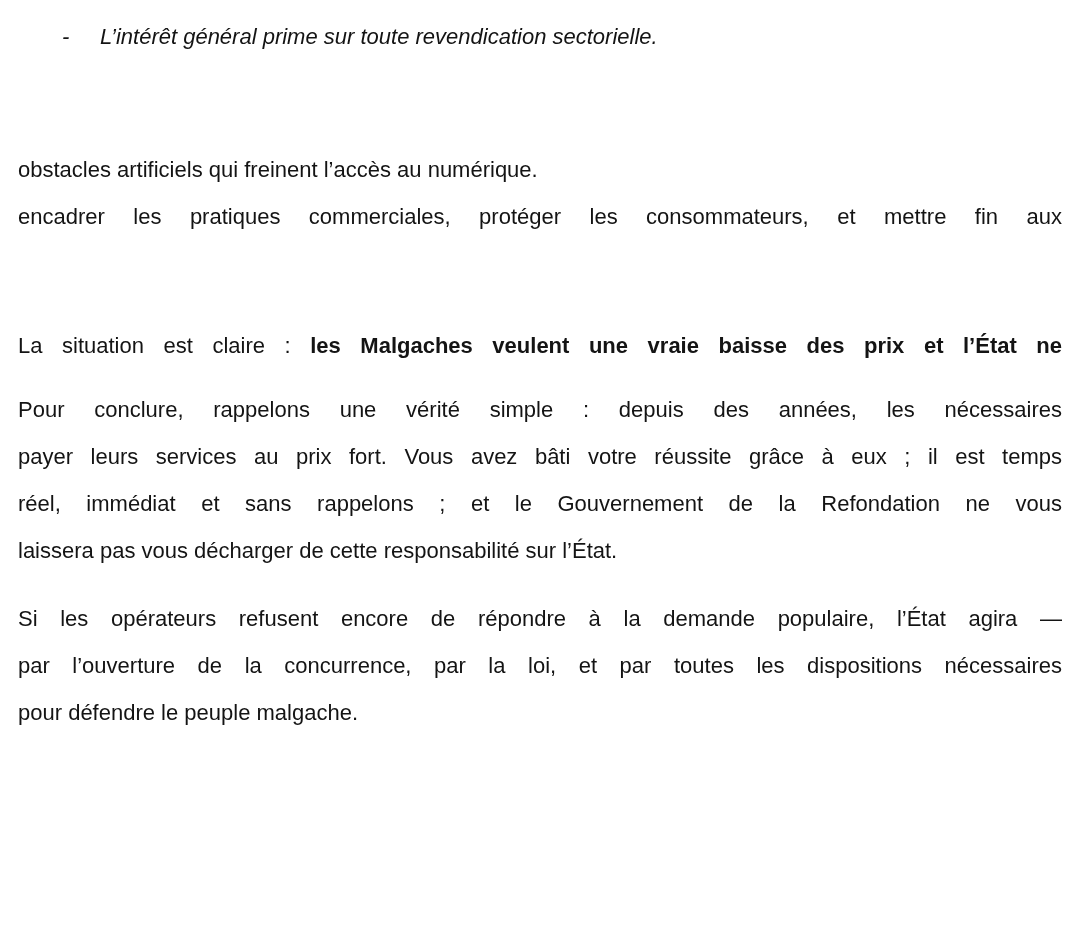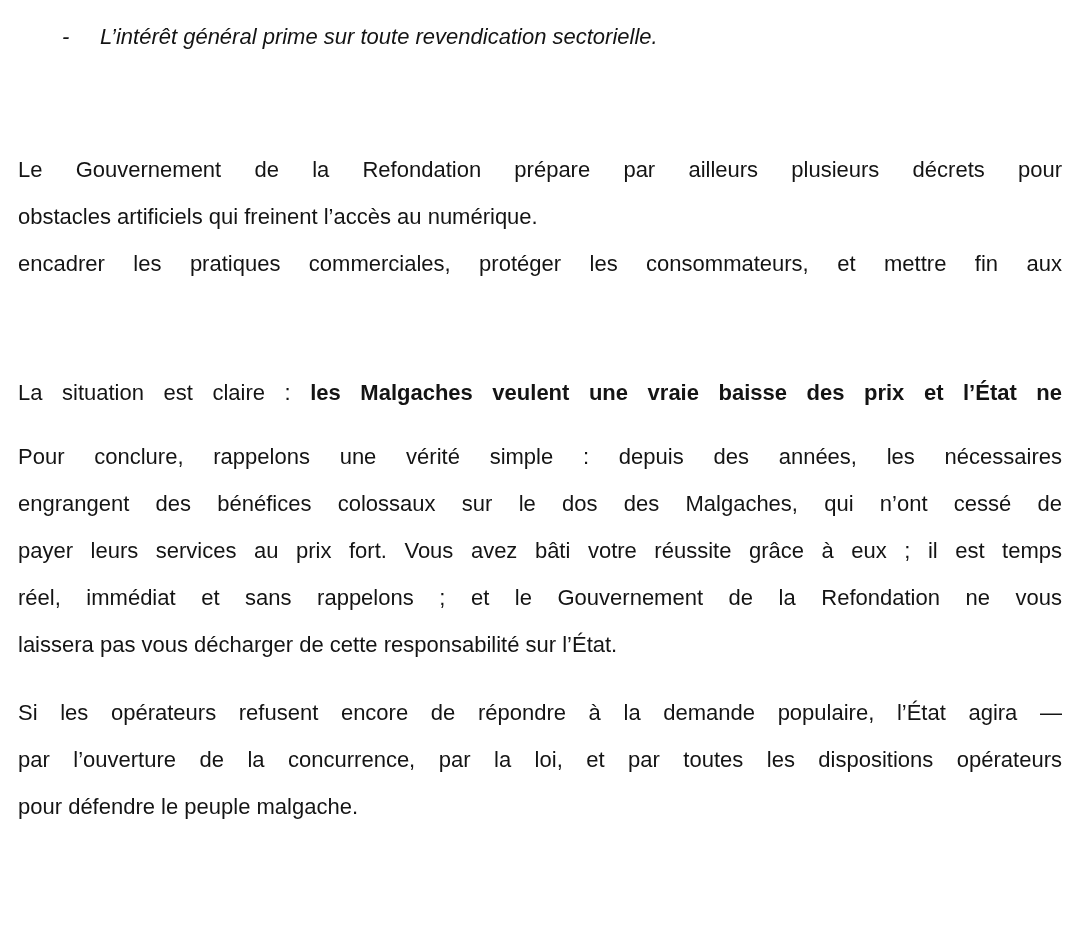--- a/index.html
+++ b/index.html
@@ -52,32 +52,30 @@
 </style>
 </head>
 <body>
 
 <div class="doc-body">
     <div class="para" data-para="intro-bullet">
       <span class="marker">-</span>
       <div class="line last"><span>L’intérêt général prime sur toute revendication sectorielle.</span></div>
     </div>
     <div class="para" data-para="decrets">
-      <div class="line"><span>Le Gouvernement de la Refondation prépare par ailleurs plusieurs décrets pour</span></div>
       <div class="line last"><span>obstacles artificiels qui freinent l’accès au numérique.</span></div>
       <div class="line"><span>encadrer les pratiques commerciales, protéger les consommateurs, et mettre fin aux</span></div>
     </div>
     <div class="para" data-para="situation">
       <div class="line"><span>La situation est claire : </span><span class="b">les Malgaches veulent une vraie baisse des prix et l’État ne</span></div>
     </div>
     <div class="para" data-para="conclusion">
       <div class="line"><span>Pour conclure, rappelons une vérité simple : depuis des années, les nécessaires</span></div>
-      <div class="line"><span>engrangent des bénéfices colossaux sur le dos des Malgaches, qui n’ont cessé de</span></div>
       <div class="line"><span>payer leurs services au prix fort. Vous avez bâti votre réussite grâce à eux ; il est temps</span></div>
       <div class="line"><span>réel, immédiat et sans rappelons ; et le Gouvernement de la Refondation ne vous</span></div>
       <div class="line last"><span>laissera pas vous décharger de cette responsabilité sur l’État.</span></div>
     </div>
     <div class="para" data-para="ultimatum">
       <div class="line"><span>Si les opérateurs refusent encore de répondre à la demande populaire, l’État agira —</span></div>
-      <div class="line"><span>par l’ouverture de la concurrence, par la loi, et par toutes les dispositions opérateurs</span></div>
+      <div class="line"><span>par l’ouverture de la concurrence, par la loi, et par toutes les dispositions nécessaires</span></div>
       <div class="line last"><span>pour défendre le peuple malgache.</span></div>
     </div>
   </div>
 
 </body></html>

